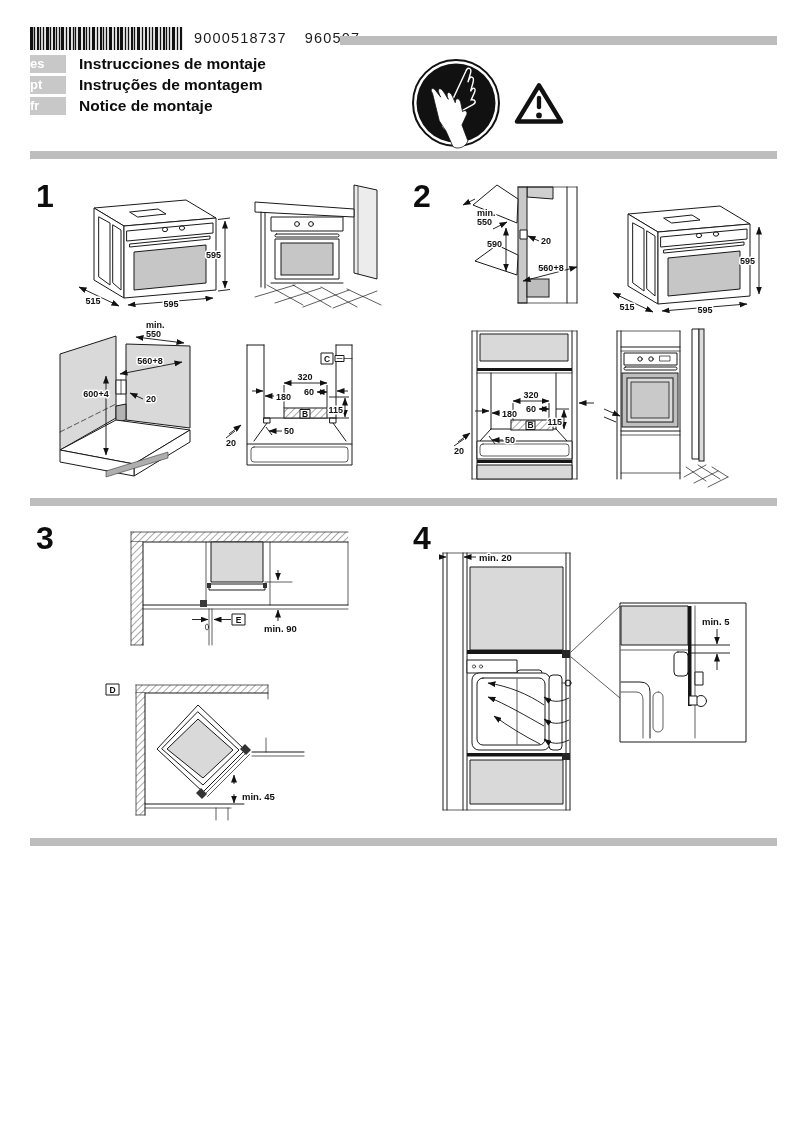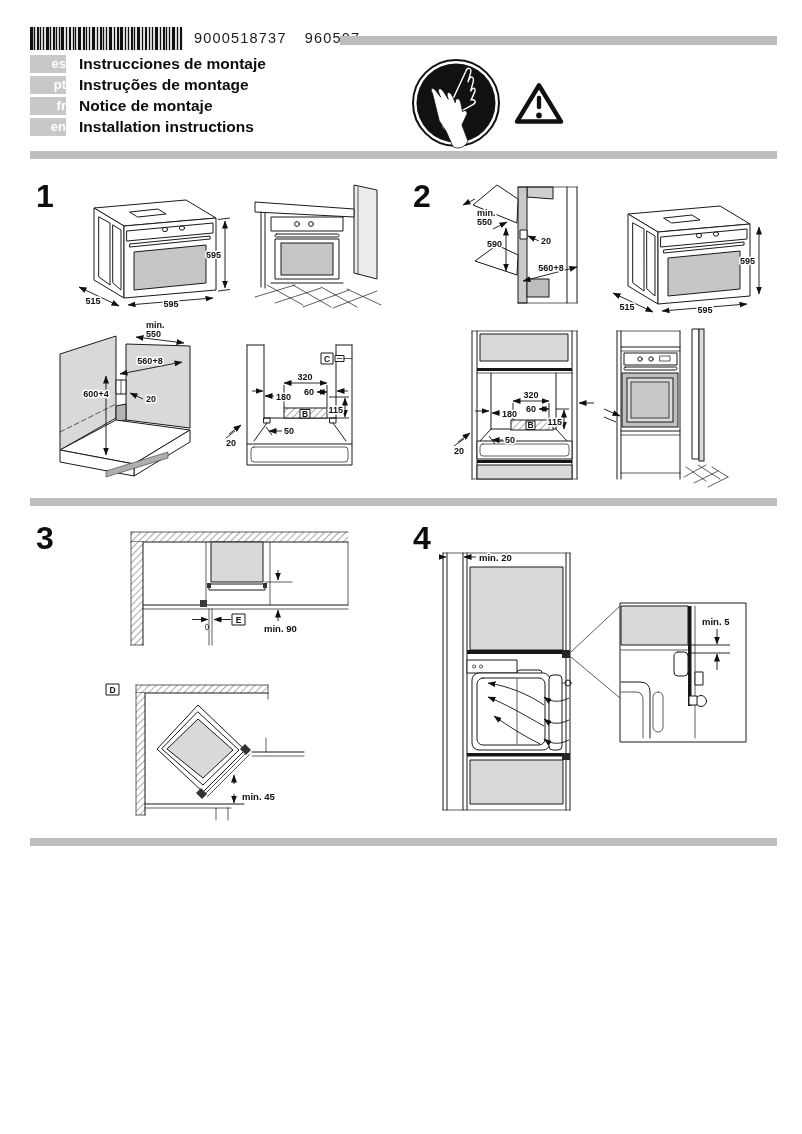--- a/index.html
+++ b/index.html
@@ -5,21 +5,21 @@
   html,body{margin:0;padding:0;background:#888;}
   .page{position:relative;width:802px;height:1134px;background:#fff;overflow:hidden;
         font-family:"Liberation Sans",sans-serif;}
   .gb{position:absolute;background:#bdbdbd;}
   .code{position:absolute;left:194px;top:30px;font:14.5px "Liberation Sans",sans-serif;
         letter-spacing:1.2px;color:#1c1c1c;}
   .code span{margin-right:18px;}
   .langs{position:absolute;left:30px;top:55px;}
   .lrow{display:flex;align-items:center;margin-bottom:3px;height:18px;}
   .tag{width:36px;height:18px;background:#c8c8c8;color:#fff;
-       font:bold 13px/18px "Liberation Sans",sans-serif;text-align:right;flex:0 0 36px;}
+       font:bold 13px/18px "Liberation Sans",sans-serif;text-align:left;flex:0 0 36px;}
   .ltitle{font:bold 15.5px/18px "Liberation Sans",sans-serif;color:#0d0d0d;margin-left:13px;white-space:nowrap;}
   .num{position:absolute;font:bold 32px/1 "Liberation Sans",sans-serif;color:#0d0d0d;}
   svg{position:absolute;overflow:visible;}
   .ln{fill:none;stroke:#1a1a1a;stroke-width:1;stroke-linecap:round;stroke-linejoin:round;}
   .thin{stroke-width:.7;}
   .fw{fill:#fff;stroke:#1a1a1a;stroke-width:1;stroke-linejoin:round;}
   .fg{fill:#d9d9d9;stroke:#1a1a1a;stroke-width:1;stroke-linejoin:round;}
   .fg2{fill:#c6c6c6;stroke:#1a1a1a;stroke-width:1;}
   .fd{fill:#161616;stroke:none;}
   .dim{fill:none;stroke:#111;stroke-width:.9;}
@@ -60,29 +60,25 @@
   </div>
   <div class="gb" style="left:340px;top:36px;width:437px;height:9px"></div>
 
   <div class="langs">
     <div class="lrow">
       <div class="tag">es</div>
       <div class="ltitle">Instrucciones de montaje</div>
     </div>
     <div class="lrow">
       <div class="tag">pt</div>
-      <div class="ltitle">Instruções de montage</div>
+      <div class="ltitle">Instruções de montagem</div>
     </div>
     <div class="lrow">
       <div class="tag">fr</div>
       <div class="ltitle">Notice de montaje</div>
-    </div>
-    <div class="lrow">
-      <div class="tag">en</div>
-      <div class="ltitle">Installation instructions</div>
     </div>
   </div>
 
   <svg style="left:411px;top:58px" width="90" height="90" viewBox="-45 -45 90 90">
     <circle r="43" fill="none" stroke="#111" stroke-width="2"></circle>
     <circle r="39.5" fill="#111"></circle>
     <g transform="translate(9,-7) rotate(16)">
       <path d="M-6,-24 c0,-5 5,-5 5,0 l0,10 c0,-8 5,-8 5,-1 l0,9 c1,-6 5,-5 4,1 l-1,7 c4,-2 6,1 3,4 l-9,9 -3,21 c-6,3 -11,1 -12,-3 l2,-19 z" fill="none" stroke="#fff" stroke-width="1.4"></path>
     </g>
     <g transform="translate(-8,3) rotate(-24)">

